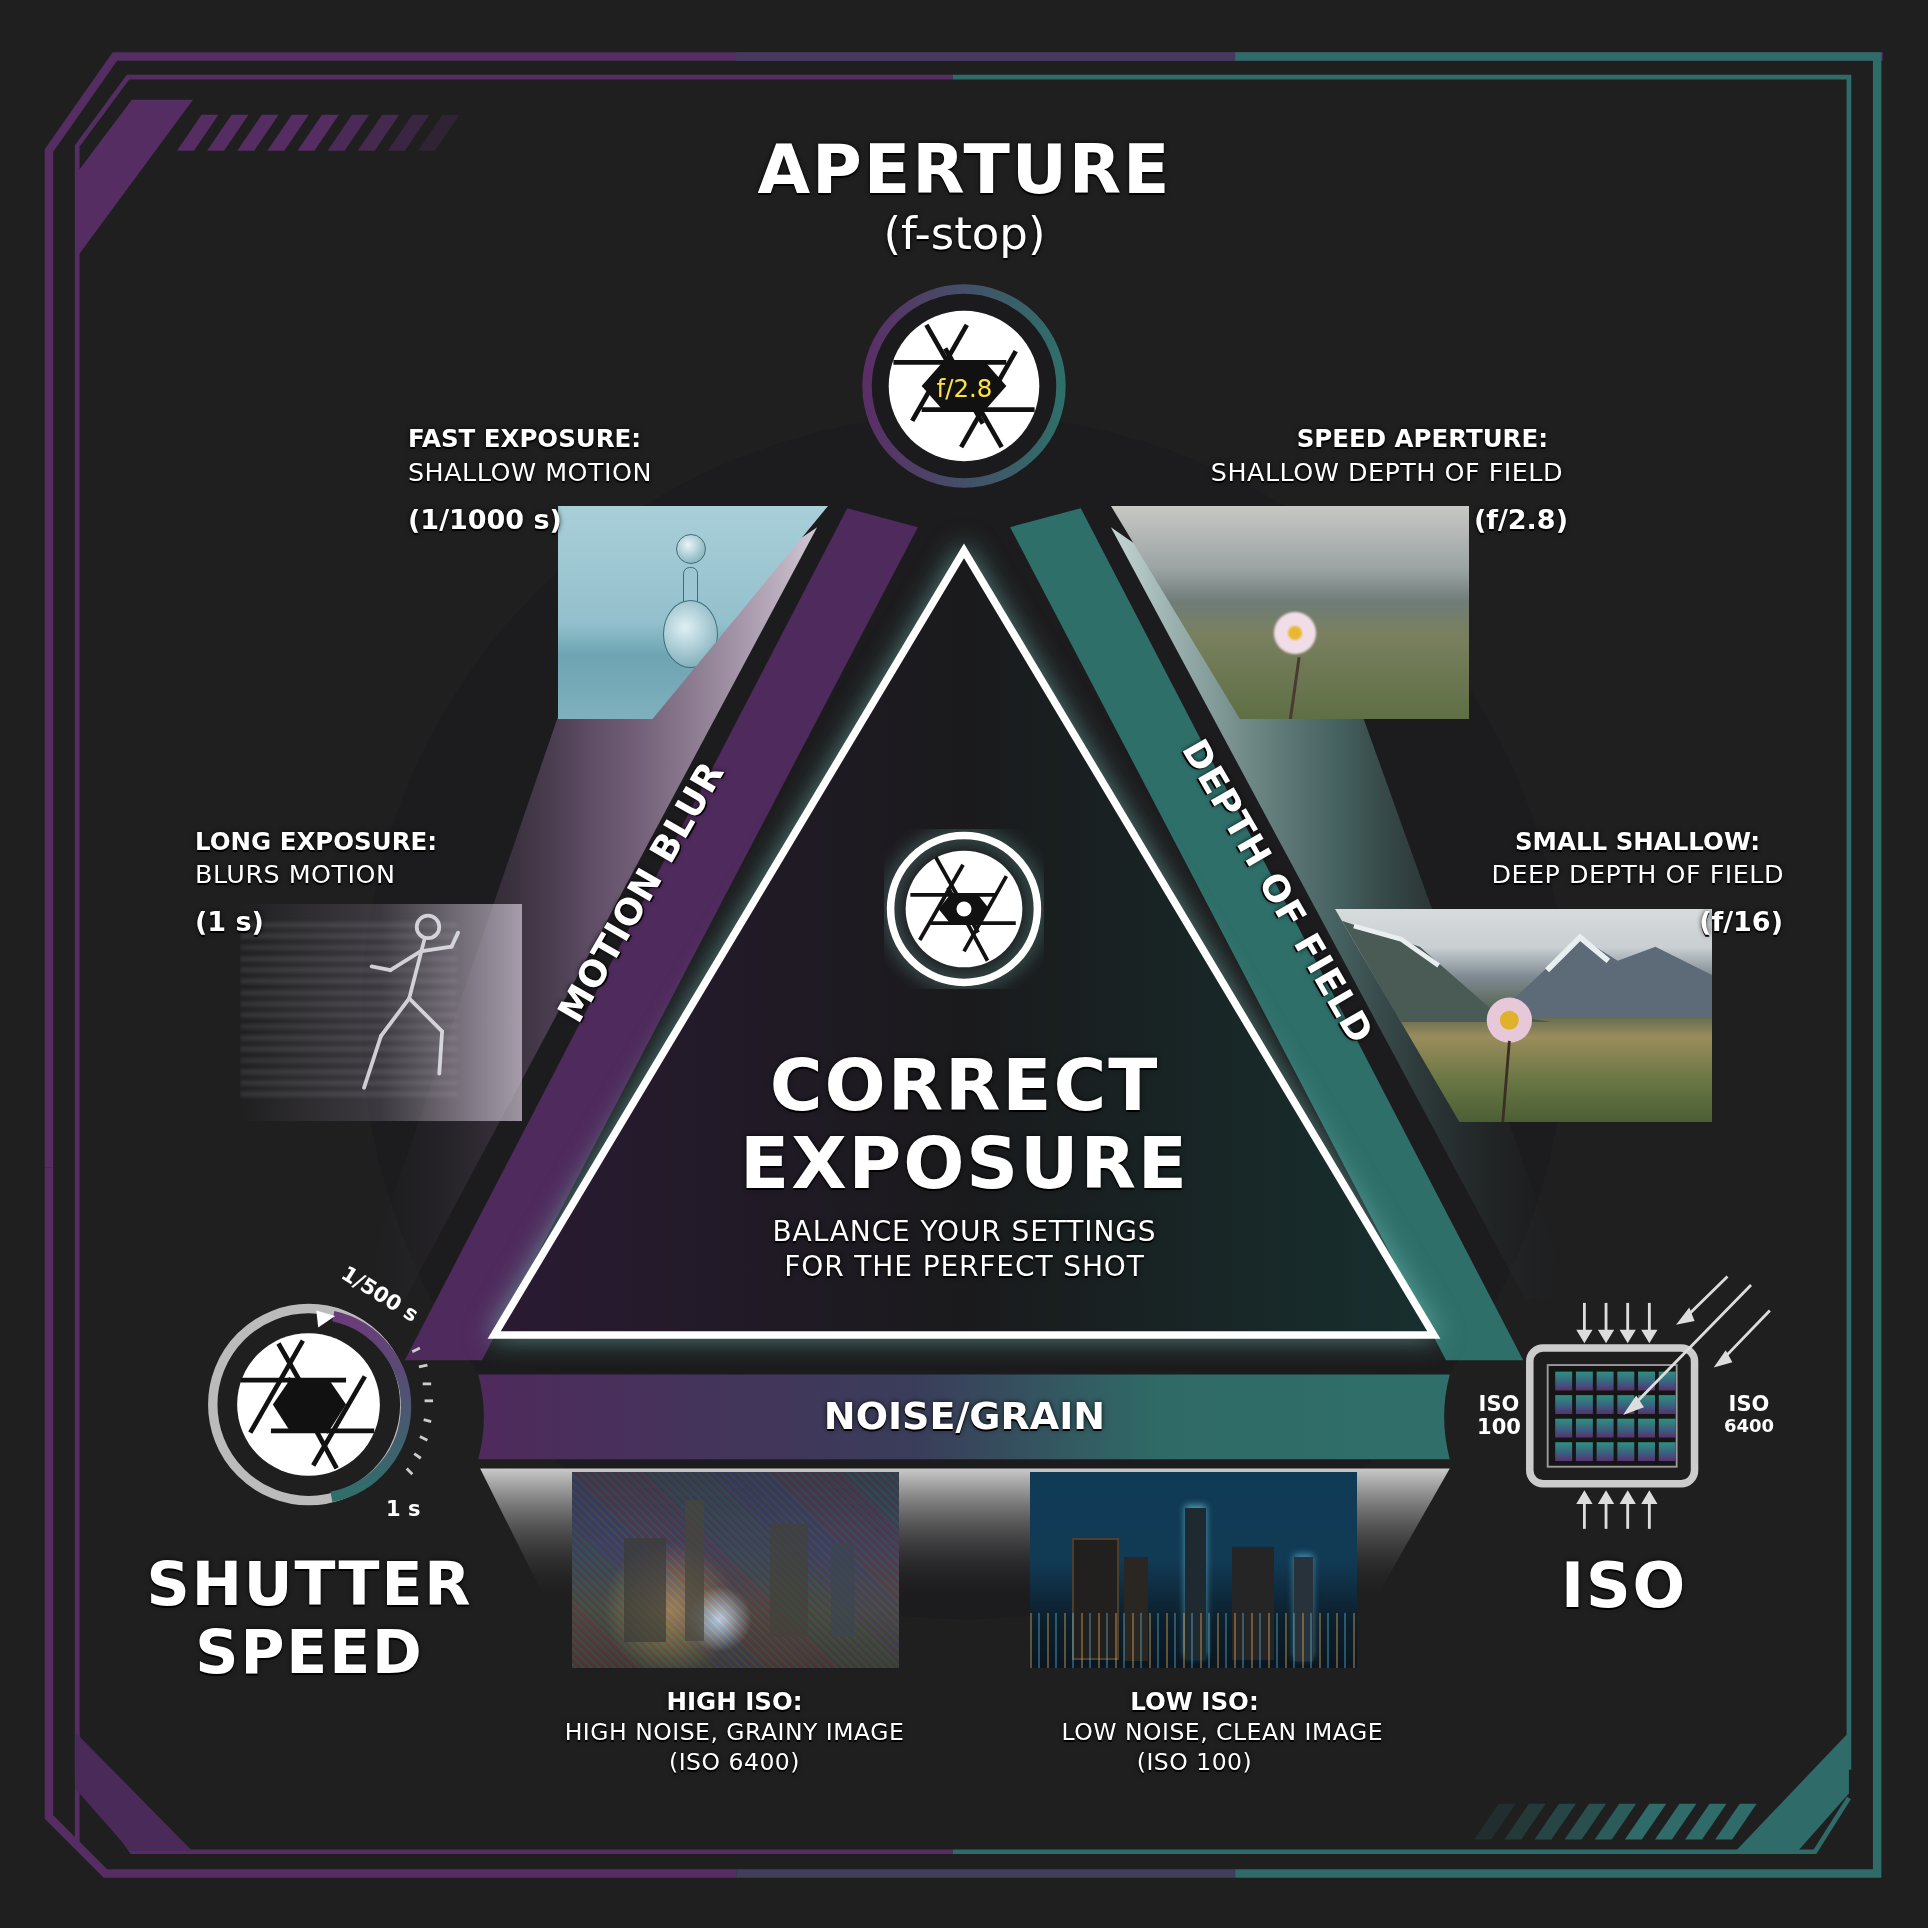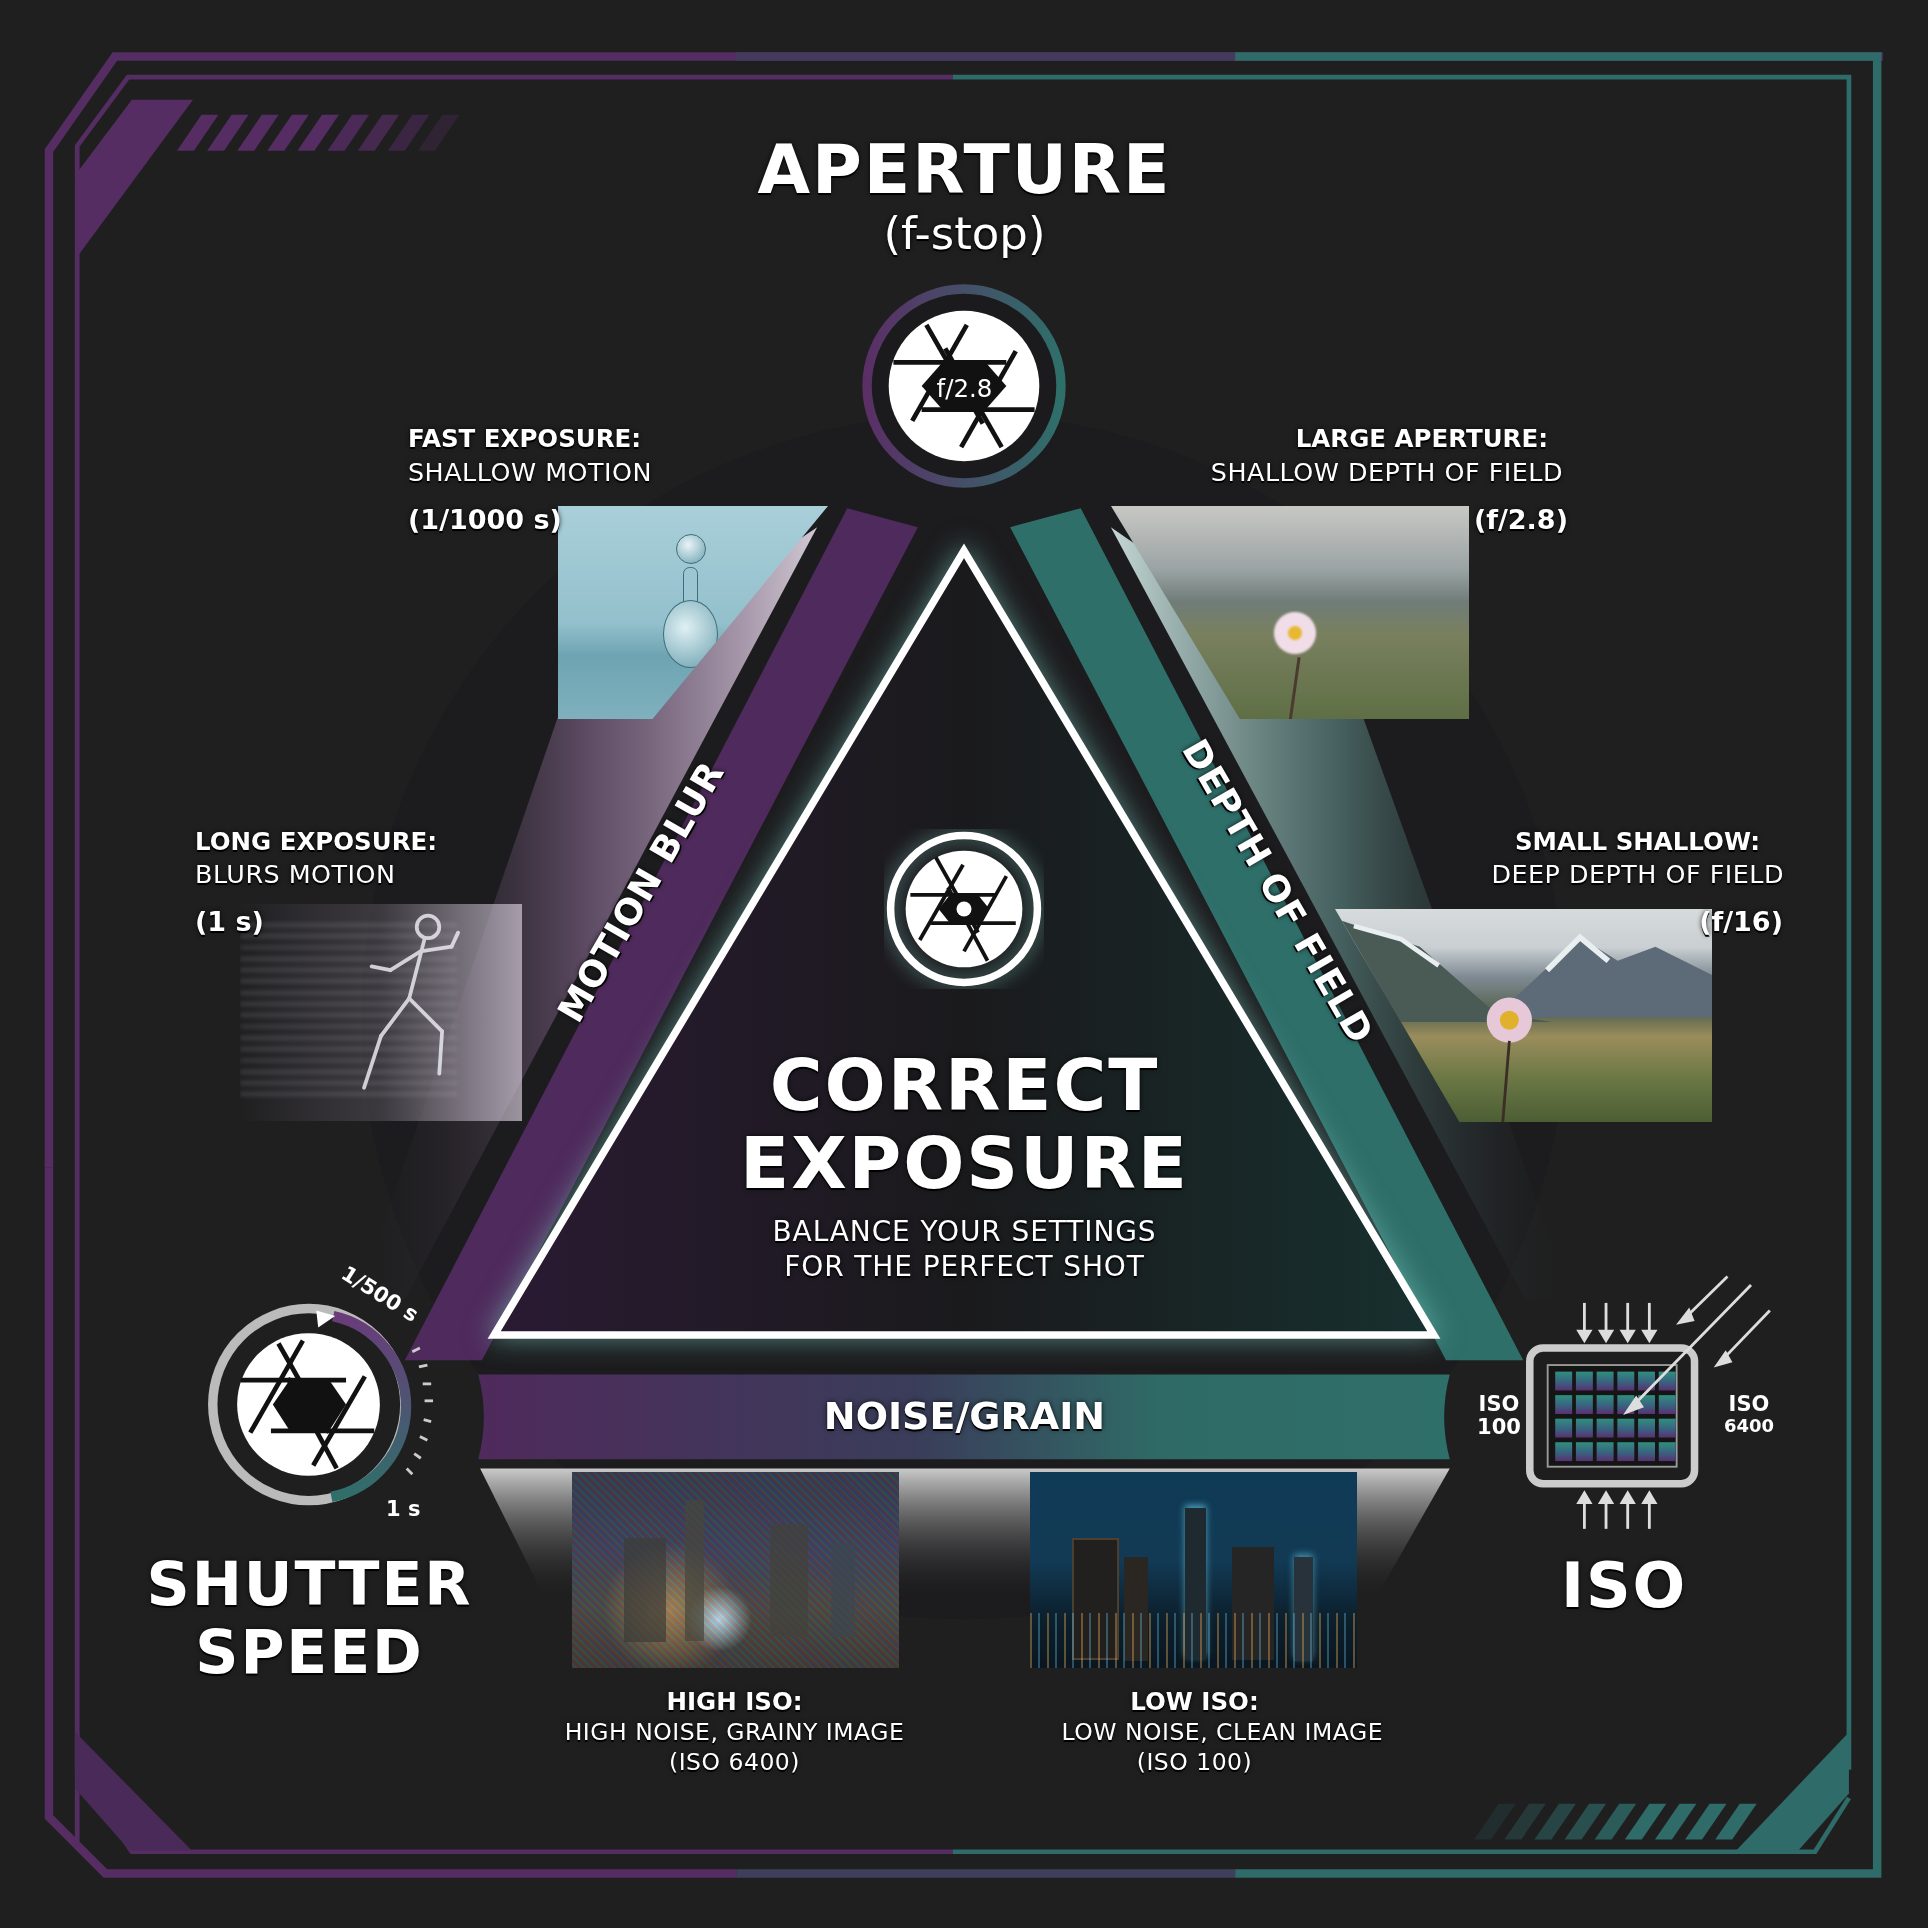--- a/index.html
+++ b/index.html
@@ -259,27 +259,27 @@
   <g stroke="#111" stroke-width="5" fill="none">
     <line x1="45" y1="20" x2="105" y2="125"></line>
     <line x1="140" y1="48" x2="82" y2="150"></line>
     <line x1="160" y1="110" x2="40" y2="110"></line>
     <line x1="125" y1="150" x2="65" y2="45"></line>
     <line x1="30" y1="122" x2="88" y2="20"></line>
     <line x1="10" y1="60" x2="130" y2="60"></line>
   </g>
   <polygon points="62,60 108,60 130,85 108,110 62,110 40,85" fill="#111"></polygon>
 </svg>
-<div class="txt" style="left:908px; top:374px; width:113px; font-size:24.5px; color:#ffffff;">f/2.8</div>
+<div class="txt" style="left:908px; top:374px; width:113px; font-size:24.5px; color:#fde047;">f/2.8</div>
 
 <div class="txt shadow cap-bold" style="left:408px; top:424px; text-align:left;">FAST EXPOSURE:</div>
 <div class="txt shadow cap" style="left:408px; top:457px; text-align:left;">SHALLOW MOTION</div>
 <div class="txt shadow val" style="left:408px; top:504px; text-align:left;">(1/1000 s)</div>
 
-<div class="txt shadow cap-bold" style="right:380px; top:424px; text-align:right;">LARGE APERTURE:</div>
+<div class="txt shadow cap-bold" style="right:380px; top:424px; text-align:right;">SPEED APERTURE:</div>
 <div class="txt shadow cap" style="right:365px; top:457px; text-align:center;">SHALLOW DEPTH OF FIELD</div>
 <div class="txt shadow val" style="right:360px; top:504px; text-align:right;">(f/2.8)</div>
 
 <div class="txt shadow cap-bold" style="left:195px; top:827px; text-align:left;">LONG EXPOSURE:</div>
 <div class="txt shadow cap" style="left:195px; top:859px; text-align:left;">BLURS MOTION</div>
 <div class="txt shadow val" style="left:195px; top:906px; text-align:left;">(1 s)</div>
 
 <div class="txt shadow cap-bold" style="right:168px; top:827px; text-align:right;">SMALL SHALLOW:</div>
 <div class="txt shadow cap" style="right:144px; top:859px; text-align:left;">DEEP DEPTH OF FIELD</div>
 <div class="txt shadow val" style="right:145px; top:906px; text-align:right;">(f/16)</div>

